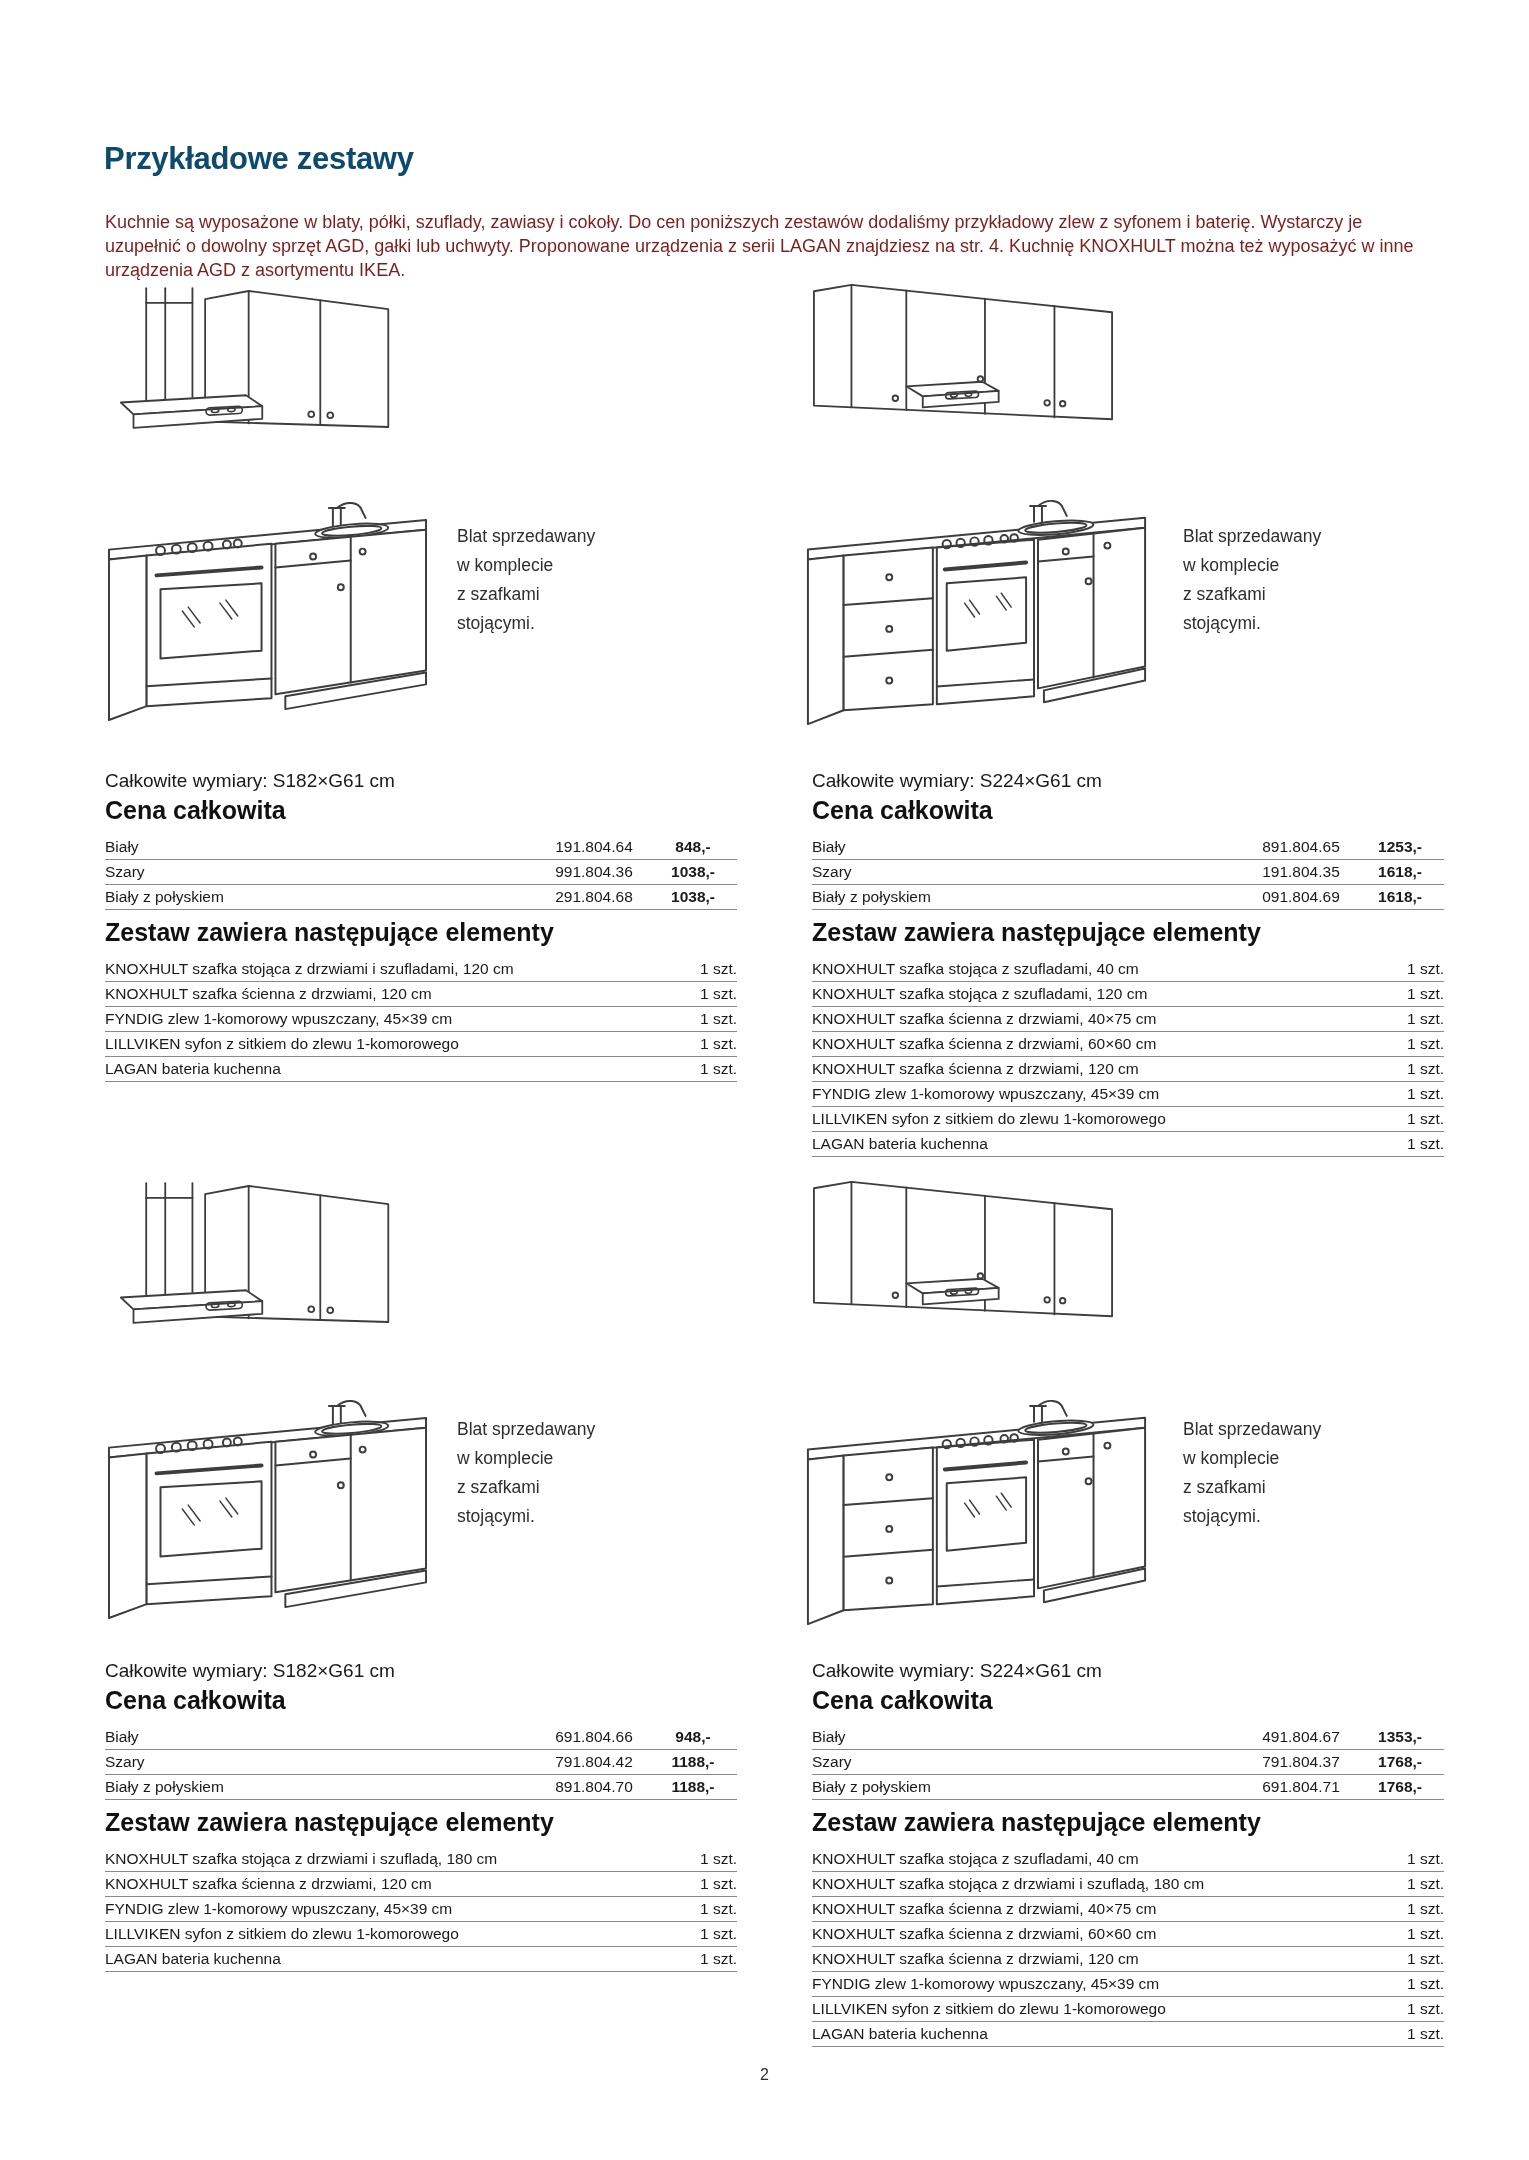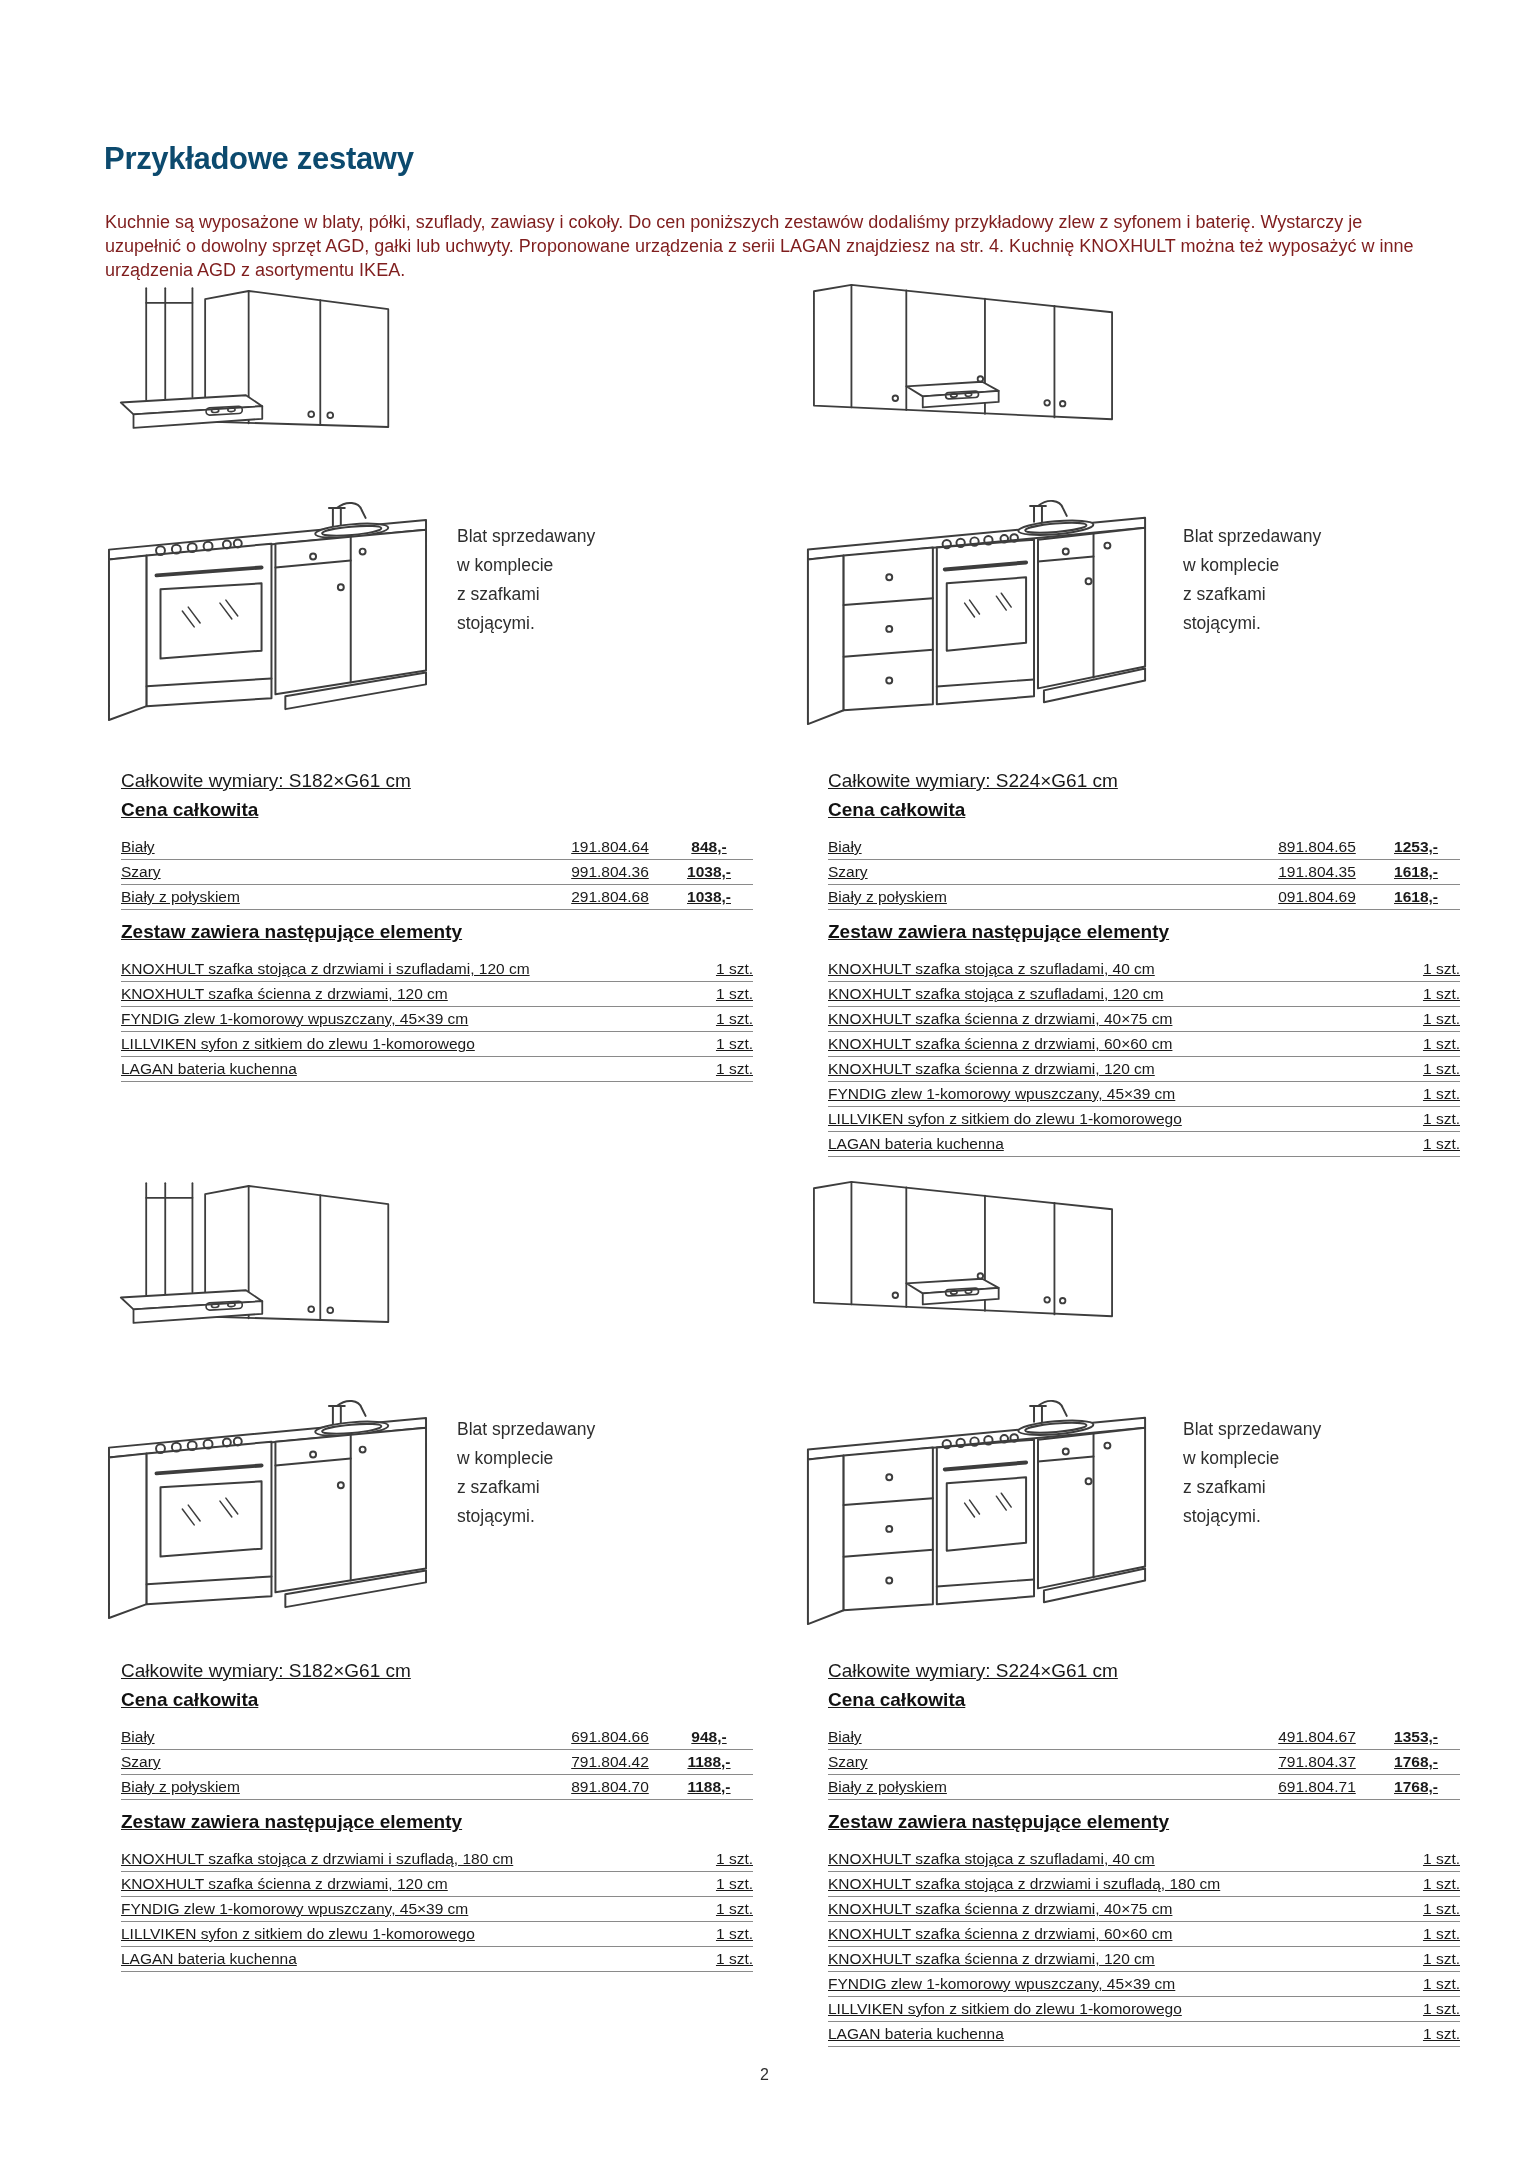--- a/index.html
+++ b/index.html
@@ -16,24 +16,24 @@
   .wall-l{left:14px;top:85px;width:272px;height:148px;}
   .base-l{left:2px;top:300px;width:322px;height:233px;}
   .wall-r{left:-14px;top:83px;width:330px;height:139px;}
   .base-r{left:-14px;top:298px;width:358px;height:238px;}
   .sec-bl .wall-l,.sec-br .wall-r{top:110px;}
   .sec-bl .base-l,.sec-br .base-r{top:328px;}
   .caption{position:absolute;width:170px;font-size:17.5px;line-height:29px;color:#2e2e2e;}
   .cap-l{left:352px;top:322px;}
   .cap-r{left:371px;top:322px;}
   .sec-bl .cap-l,.sec-br .cap-r{top:345px;}
-  .info{position:absolute;left:16px;width:632px;top:568px;text-decoration:underline;}
+  .info{position:absolute;left:0;width:632px;top:568px;}
   .sec-bl .info,.sec-br .info{top:588px;}
   .dims{font-size:19px;line-height:26px;color:#1a1a1a;}
-  .subhead{font-size:19px;line-height:26px;font-weight:bold;margin-top:3px;color:#111;}
+  .subhead{font-size:25px;line-height:26px;font-weight:bold;margin-top:3px;color:#111;}
   .tbl{margin-top:13px;}
   .row{display:flex;align-items:baseline;font-size:15.5px;line-height:19px;padding:1px 0 3px 0;border-bottom:1.5px solid #8a8a8a;margin-top:1px;}
   .row .c-label{flex:1;}
   .row .c-article{width:110px;text-align:center;}
   .row .c-price{width:88px;text-align:center;font-weight:bold;}
   .row .c-qty{width:60px;text-align:right;}
   .elements-head{margin-top:9px;}
   .page-number{position:absolute;left:0;top:2066px;width:1529px;text-align:center;font-size:16px;color:#2e2e2e;}
   svg .ln{fill:#fff;stroke:#3d3d3d;stroke-width:2;stroke-linejoin:round;stroke-linecap:round;}
   svg .nf{fill:none;}

